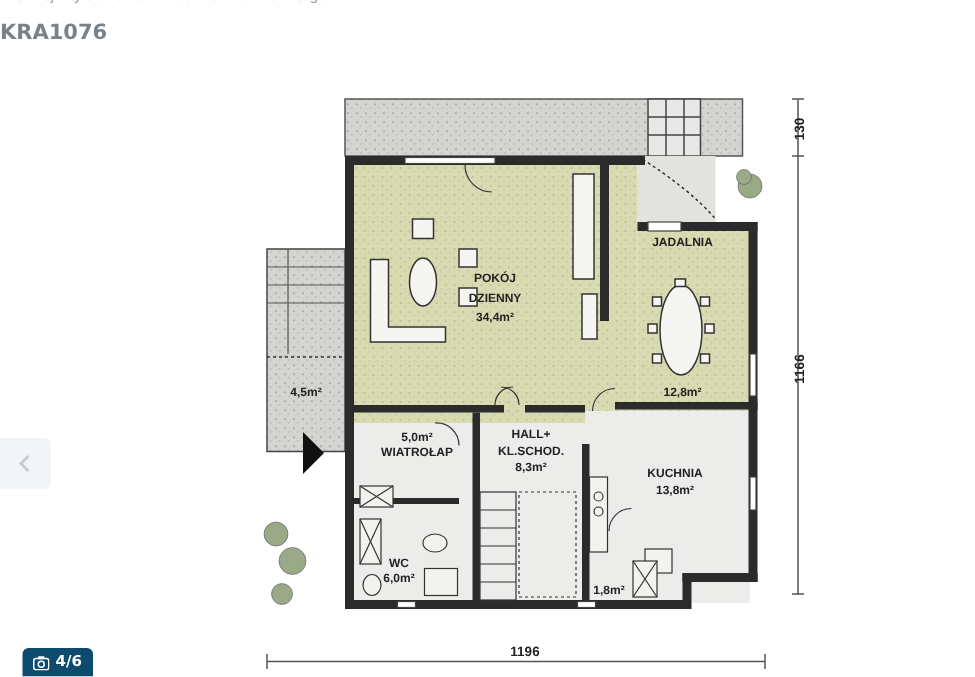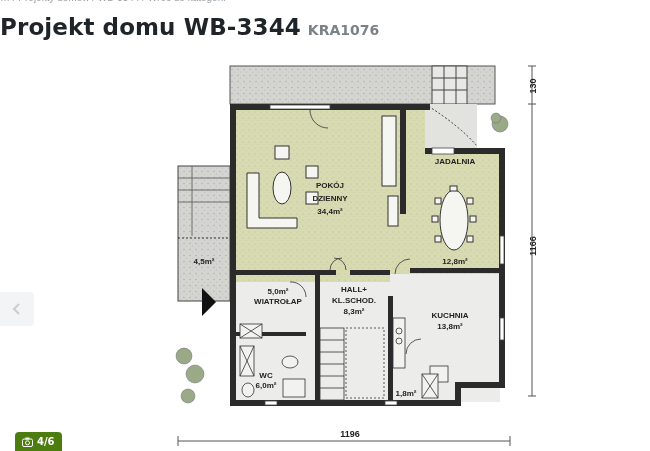--- a/index.html
+++ b/index.html
@@ -24,34 +24,33 @@
   }
   .plan { position: absolute; left: 170px; top: 4px; width: 380px; height: 395px; }
   .nav-prev {
     position: absolute; left: 0; top: 240px; width: 34px; height: 34px;
     background: #f3f4f5; border-radius: 0 4px 4px 0; display: flex; align-items: center; justify-content: center;
     cursor: pointer;
   }
   .nav-prev svg { width: 12px; height: 14px; }
   .counter {
     position: absolute; left: 15px; top: 432px; height: 19px; padding: 0 7px;
-    background: #4d7c0f; color: #fff; border-radius: 4px 4px 0 0;
+    background: #0c4a6e; color: #fff; border-radius: 4px 4px 0 0;
     font-size: 10px; font-weight: 700; display: flex; align-items: center; gap: 4px;
     font-family: "DejaVu Sans", sans-serif;
   }
   .counter svg { width: 11px; height: 10px; }
   .lbl { font-family: "Liberation Sans", sans-serif; font-weight: 700; fill: #222; }
 </style>
 </head>
 <body>
 
 <div class="breadcrumb">… / Projekty domów / WB-3344 / Wróć do kategorii</div>
 
 <div class="title-row">
-  <span class="title">Projekt domu WB-3344</span>
   <span class="code">KRA1076</span>
 </div>
 
 <div class="gallery">
   <svg class="plan" viewBox="0 0 380 395" xmlns="http://www.w3.org/2000/svg">
     <defs>
       <pattern id="grain" width="6" height="6" patternUnits="userSpaceOnUse">
         <rect width="6" height="6" fill="#d8dbb2"></rect>
         <circle cx="1" cy="2" r="0.6" fill="#b9bd92"></circle>
         <circle cx="4" cy="4.5" r="0.5" fill="#c4c79d"></circle>

